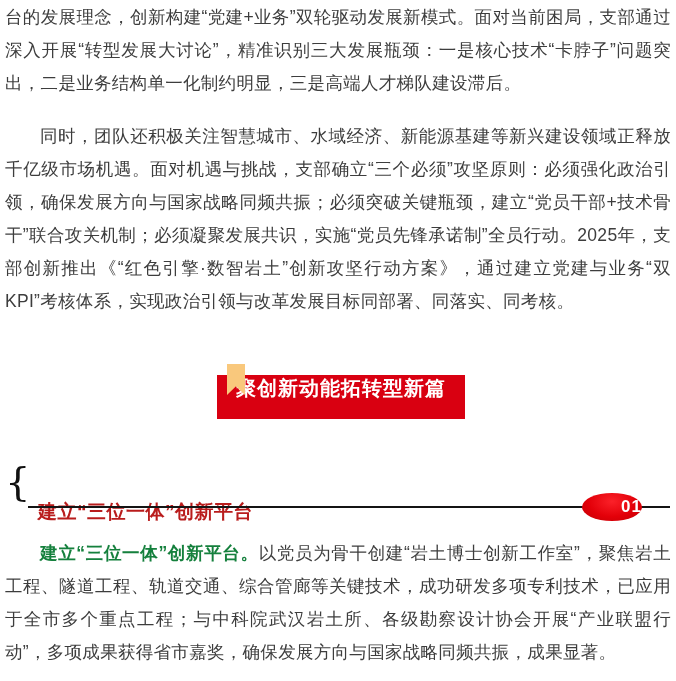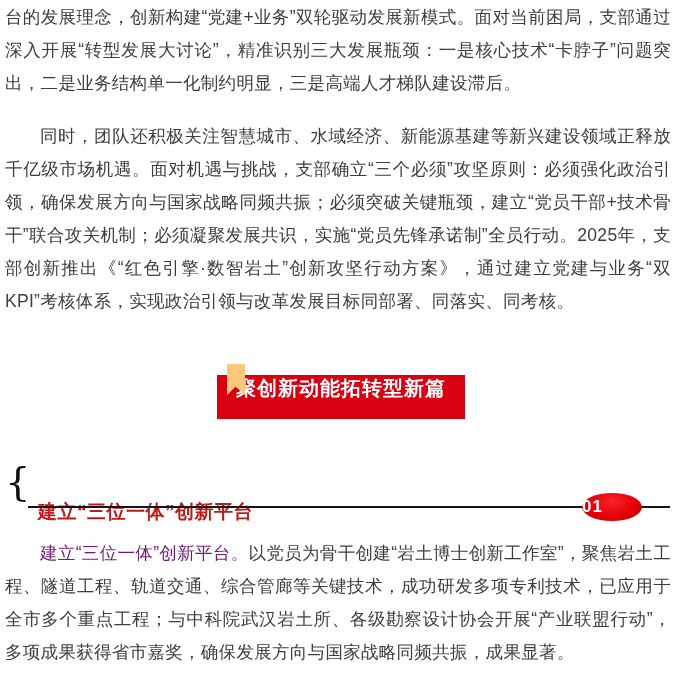--- a/index.html
+++ b/index.html
@@ -20,22 +20,22 @@
     font-size: 17.5px;
     line-height: 33px;
     color: #3d3d3d;
     text-align: justify;
     text-justify: inter-ideograph;
     letter-spacing: 0.3px;
   }
   .para.indent { text-indent: 2em; }
   .para + .para { margin-top: 20px; }
   .para .lead {
-    font-weight: normal;
-    color: #701a75;
+    font-weight: bold;
+    color: #15803d;
   }
 
   
   .banner-wrap {
     position: relative;
     width: 248px;
     height: 44px;
     margin: 57px auto 0;
     left: 3px;
   }
@@ -102,21 +102,21 @@
   .badge {
     position: absolute;
     left: 577px;
     top: 37px;
     width: 60px;
     height: 28px;
     border-radius: 50%;
     background: radial-gradient(ellipse at 50% 30%, #fb2129 0%, #e30009 55%, #c00004 100%);
     display: flex;
     align-items: center;
-    justify-content: flex-start;
+    justify-content: flex-end;
     z-index: 2;
   }
   .badge-num {
     color: #ffffff;
     font-size: 17px;
     font-weight: bold;
     letter-spacing: 1px;
   }
 
   .para.last { margin-top: 15px; }

